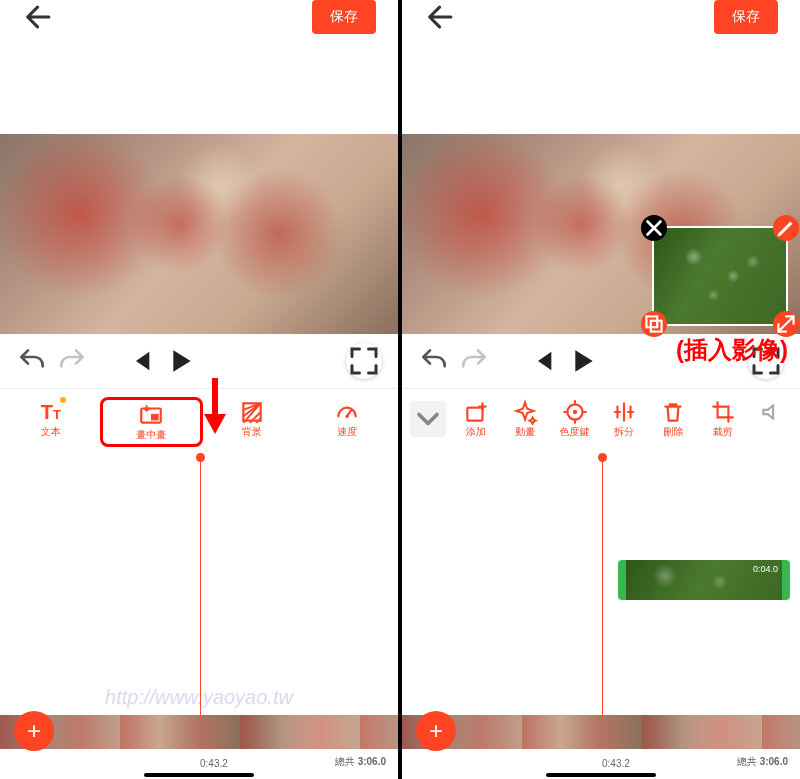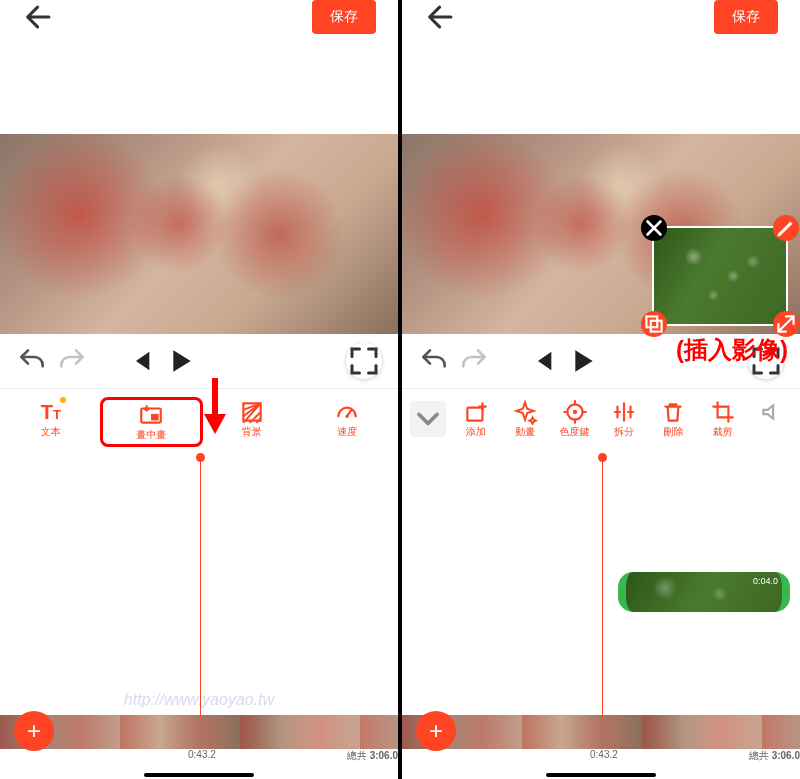--- a/index.html
+++ b/index.html
@@ -27,30 +27,30 @@
 .tool{flex:1;min-width:44px;display:flex;flex-direction:column;align-items:center;cursor:pointer;padding:2px 0}
 .tool-icon{width:26px;height:26px;display:flex;align-items:center;justify-content:center;color:#ff4423}
 .tool-label{font-size:10px;color:#ff4423}
 .tool.muted .tool-icon,.tool.muted .tool-label{color:#aaa}
 .tool-highlight{border:3px solid #ff0000;border-radius:8px;padding:2px}
 .collapse{width:36px;height:36px;background:#f2f2f2;border-radius:4px;display:flex;align-items:center;justify-content:center;color:#888;cursor:pointer;margin:4px}
 .arrow-ann{position:absolute;left:200px;top:376px;width:30px;height:60px;pointer-events:none;z-index:5}
 .timeline{flex:1;position:relative;background:#fff}
 .playhead{position:absolute;left:200px;top:0;bottom:54px;width:1px;background:#ff4423}
 .playhead::before{content:"";position:absolute;top:-3px;left:-4px;width:9px;height:9px;background:#ff4423;border-radius:50%}
-.clip{position:absolute;right:10px;top:116px;width:172px;height:40px;background:linear-gradient(120deg,#2d5618 0%,#4a7a2e 50%,#3d6824 100%);border-left:8px solid #37b84e;border-right:8px solid #37b84e;border-radius:15px}
+.clip{position:absolute;right:10px;top:104px;width:172px;height:40px;background:linear-gradient(120deg,#2d5618 0%,#4a7a2e 50%,#3d6824 100%);border-left:8px solid #37b84e;border-right:8px solid #37b84e;border-radius:4px}
 .clip::before{content:"";position:absolute;inset:0;background:radial-gradient(circle at 25% 40%,rgba(255,255,255,.3) 0%,transparent 10%),radial-gradient(circle at 60% 55%,rgba(255,255,255,.25) 0%,transparent 8%)}
 .clip-time{position:absolute;right:4px;top:4px;font-size:9px;color:#fff}
 .track{position:absolute;bottom:20px;left:0;right:0;height:34px;background:linear-gradient(90deg,#8a7568,#b89584,#c9a890,#8a6f5d,#d4b5a0,#b89584);}
 .track::before{content:"";position:absolute;inset:0;background:repeating-linear-gradient(90deg,rgba(190,50,40,.4) 0px,transparent 40px,rgba(200,60,50,.3) 80px,transparent 120px)}
 .add-btn{position:absolute;bottom:18px;left:14px;width:40px;height:40px;border-radius:50%;background:#ff4423;color:#fff;display:flex;align-items:center;justify-content:center;font-size:24px;cursor:pointer;z-index:3}
-.timebar{position:absolute;bottom:0;left:0;right:0;height:20px;display:flex;align-items:flex-start;padding:0 0;font-size:10px;color:#666}
+.timebar{position:absolute;bottom:0;left:0;right:0;height:20px;display:flex;align-items:flex-end;padding:0 12px;font-size:10px;color:#666}
 .timebar .cur{margin-left:188px}
 .timebar .total{margin-left:auto}
-.watermark{position:absolute;bottom:60px;left:50%;transform:translateX(-50%);font-size:16px;color:rgba(140,150,200,.35);font-style:italic;pointer-events:none;z-index:2}
+.watermark{position:absolute;bottom:60px;left:50%;transform:translateX(-50%);font-size:20px;color:rgba(140,150,200,.35);font-style:italic;pointer-events:none;z-index:2}
 .navbar{height:10px;background:#fff;position:relative}
 .navbar::after{content:"";position:absolute;bottom:2px;left:50%;transform:translateX(-50%);width:110px;height:4px;background:#000;border-radius:2px}
 svg{width:100%;height:100%}
 </style>
 </head>
 <body>
 
 <div class="screen">
   <div class="topbar">
     <div class="back">

